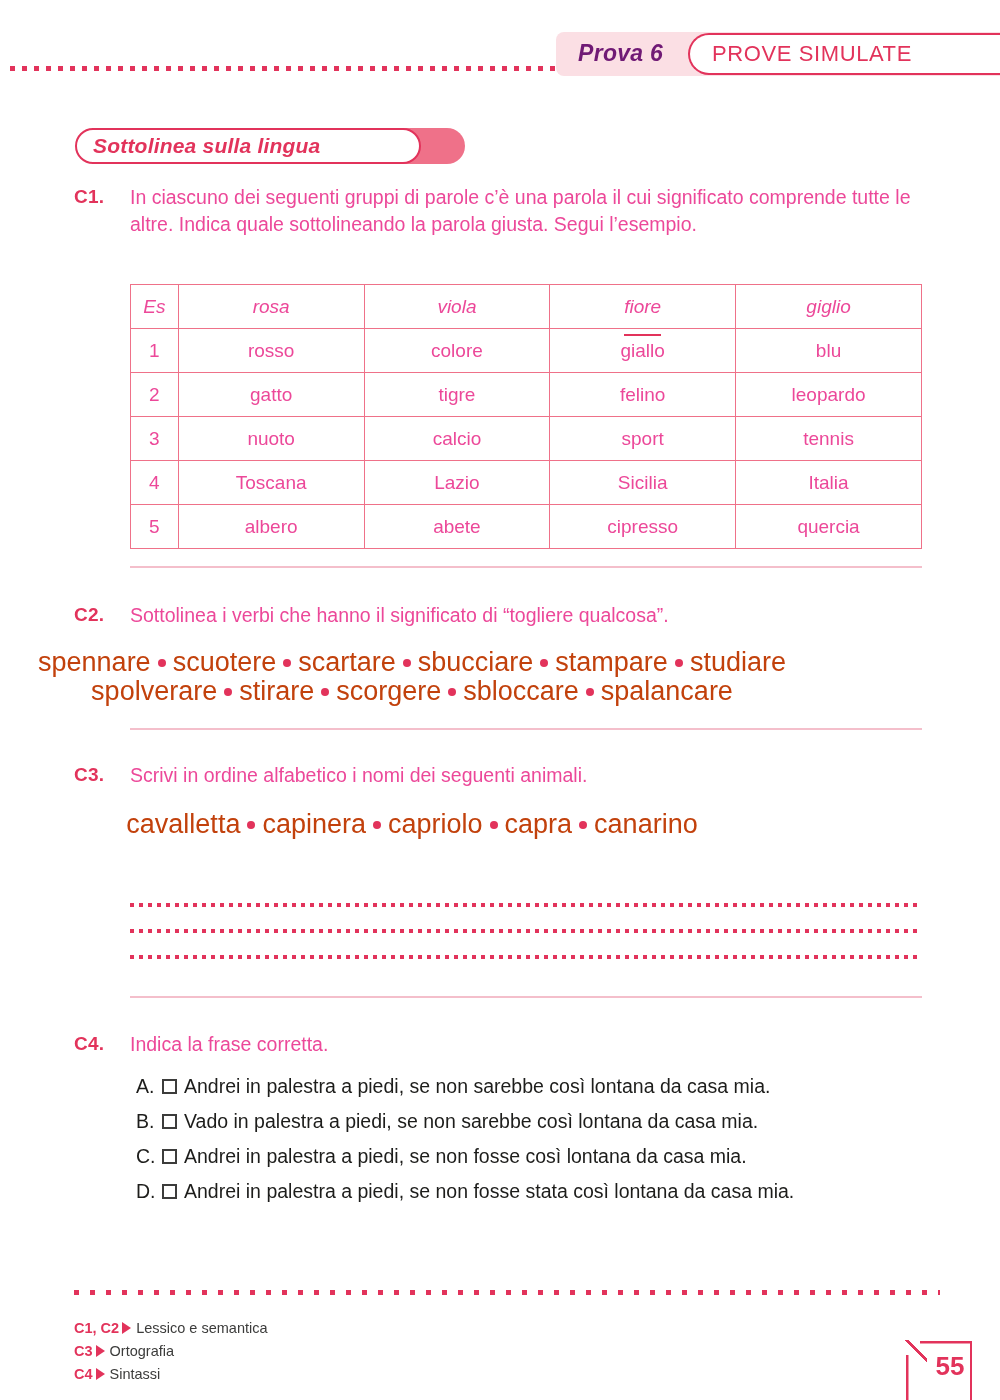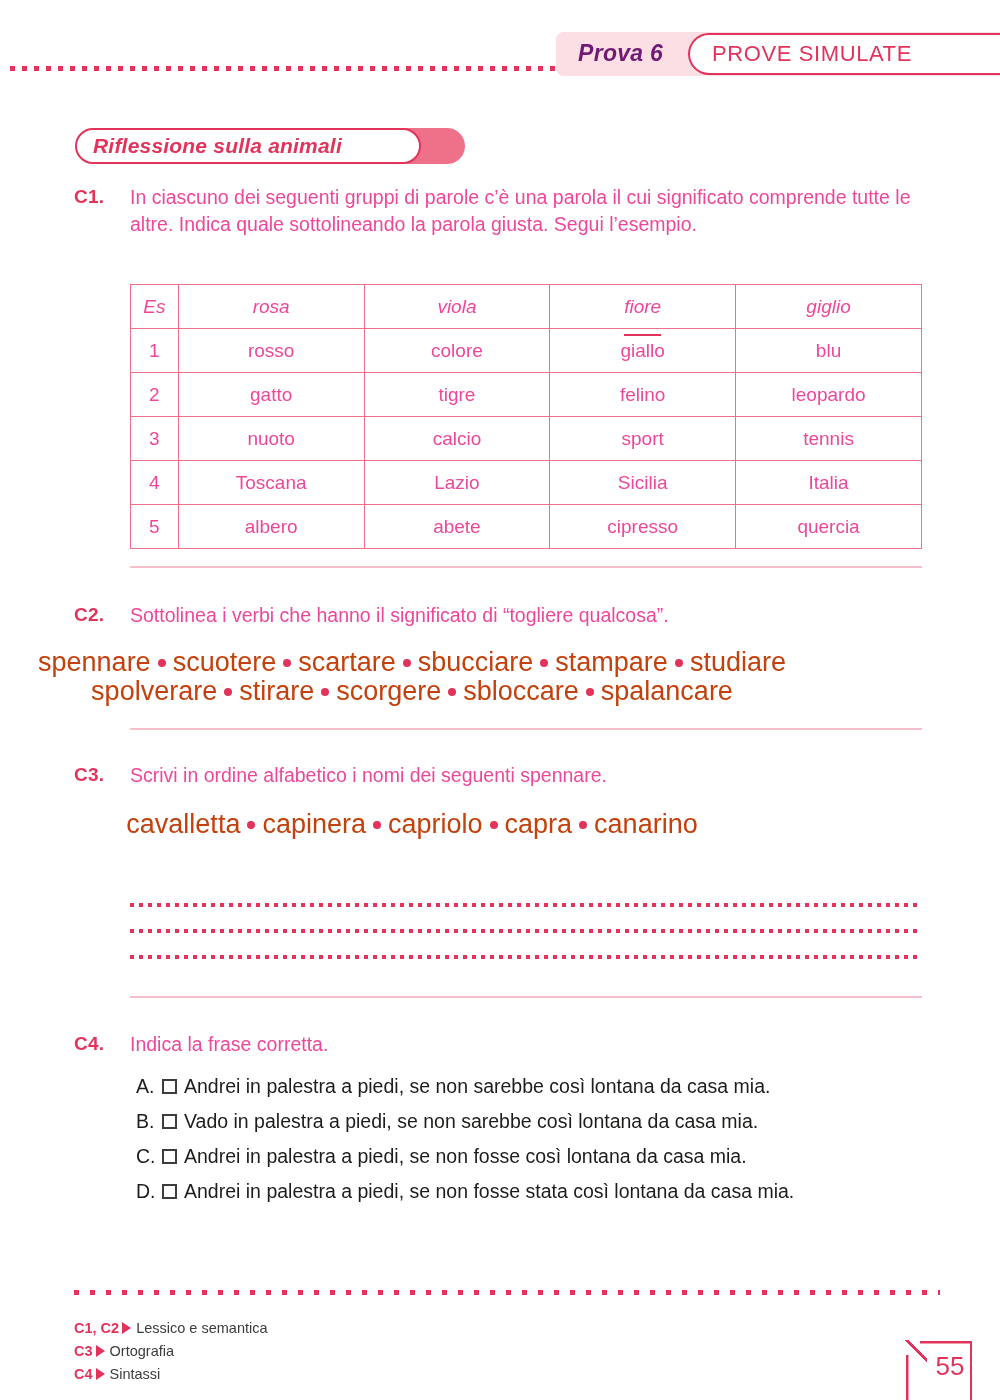--- a/index.html
+++ b/index.html
@@ -272,39 +272,39 @@
     left: -1px; top: -1px;
     width: 22px; height: 22px;
     background: linear-gradient(45deg, transparent 0 48%, #e2335b 48% 58%, transparent 58% 100%);
   }
   .pagenum-text {
     position: absolute;
     left: 0; top: 10px;
     width: 88px;
     text-align: center;
     font-size: 26px;
-    font-weight: normal;
+    font-weight: bold;
     color: #e2335b;
   }
 </style>
 </head>
 <body>
 
 <div class="header">
   <div class="header-dots"></div>
   <div class="prova-band"></div>
   <div class="prova-label">Prova 6</div>
   <div class="prove-box"></div>
   <div class="prove-label">PROVE SIMULATE</div>
 </div>
 
 <div class="badge-wrap">
   <div class="badge-back"></div>
   <div class="badge-front"></div>
-  <div class="badge-text">Riflessione sulla animali</div>
+  <div class="badge-text">Sottolinea sulla lingua</div>
 </div>
 
 <div class="ex-num" style="left:74px; top:186px;">C1.</div>
 <div class="ex-text" style="left:130px; top:184px; width:790px;">In ciascuno dei seguenti gruppi di parole c’è una parola il cui significato comprende tutte le altre. Indica quale sottolineando la parola giusta. Segui l’esempio.</div>
 
 <table class="tbl">
   <tbody>
     <tr>
       <td class="c-idx">Es</td>
       <td class="c-a">rosa</td>
@@ -360,21 +360,21 @@
     <span>spennare</span><span class="dotsep"></span><span>scuotere</span><span class="dotsep"></span><span>scartare</span><span class="dotsep"></span><span>sbucciare</span><span class="dotsep"></span><span>stampare</span><span class="dotsep"></span><span>studiare</span>
   </div>
   <div>
     <span>spolverare</span><span class="dotsep"></span><span>stirare</span><span class="dotsep"></span><span>scorgere</span><span class="dotsep"></span><span>sbloccare</span><span class="dotsep"></span><span>spalancare</span>
   </div>
 </div>
 
 <div class="rule" style="top:728px;"></div>
 
 <div class="ex-num" style="left:74px; top:764px;">C3.</div>
-<div class="ex-text" style="left:130px; top:762px; width:790px;">Scrivi in ordine alfabetico i nomi dei seguenti spennare.</div>
+<div class="ex-text" style="left:130px; top:762px; width:790px;">Scrivi in ordine alfabetico i nomi dei seguenti animali.</div>
 
 <div class="wordlist" style="top:810px;">
   <div>
     <span>cavalletta</span><span class="dotsep"></span><span>capinera</span><span class="dotsep"></span><span>capriolo</span><span class="dotsep"></span><span>capra</span><span class="dotsep"></span><span>canarino</span>
   </div>
 </div>
 
 <div class="ansline" style="top:903px;"></div>
 <div class="ansline" style="top:929px;"></div>
 <div class="ansline" style="top:955px;"></div>

